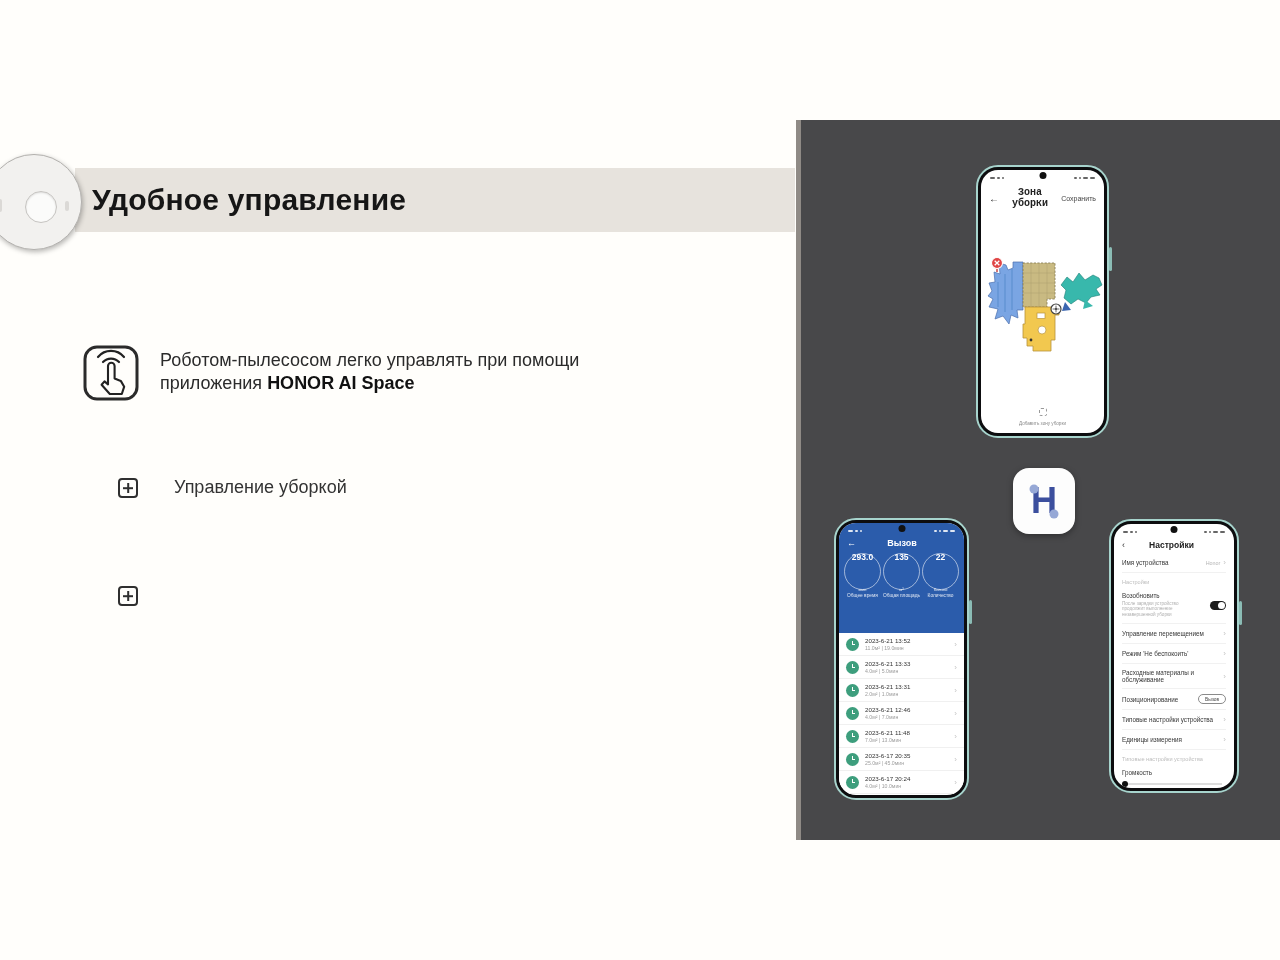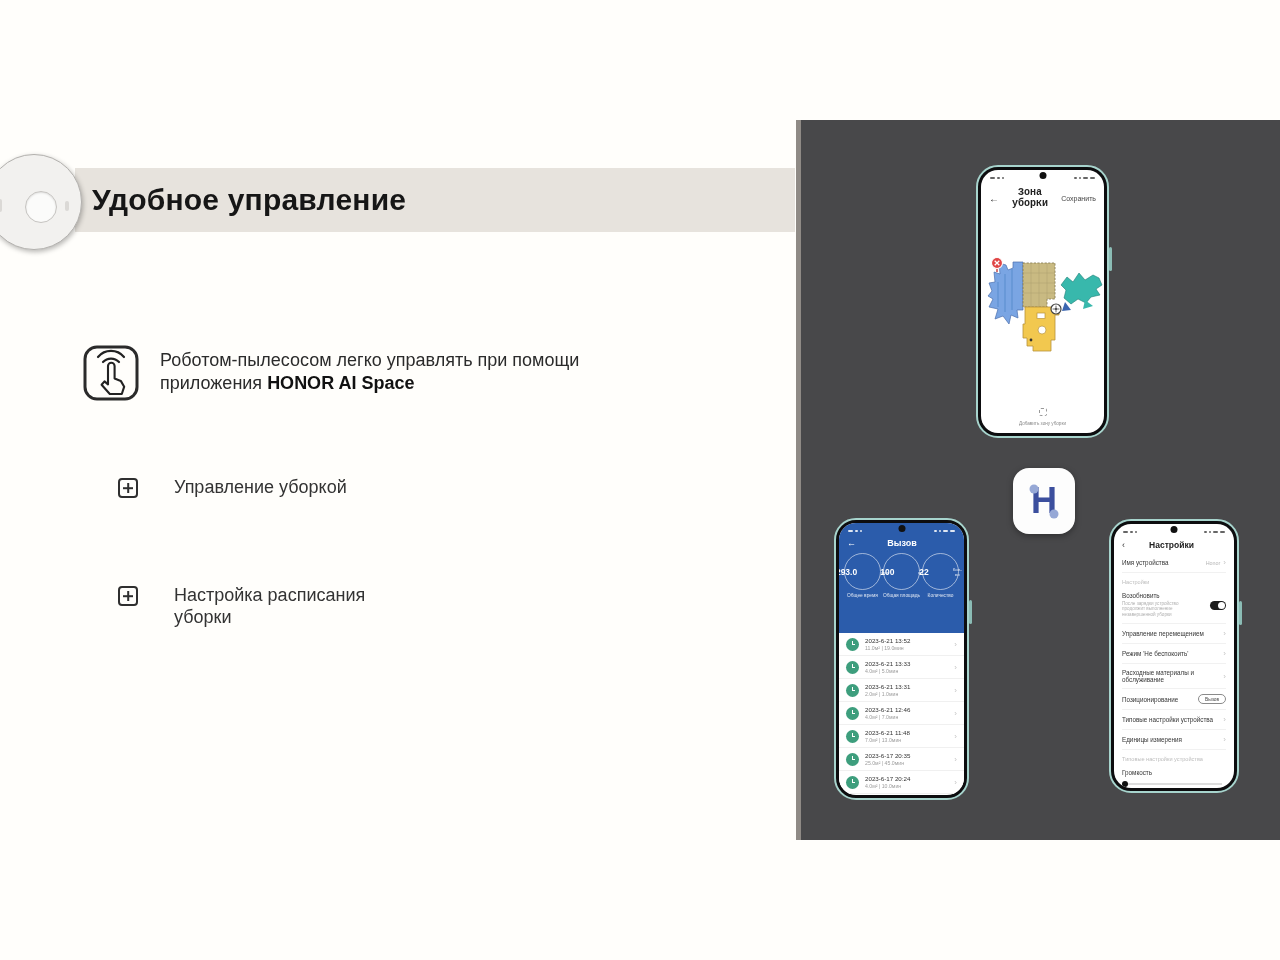--- a/index.html
+++ b/index.html
@@ -61,21 +61,21 @@
   .app-icon { position:absolute; left:212px; top:348px; width:62px; height:66px; border-radius:16px; background:#fdfdfd; box-shadow:0 2px 6px rgba(0,0,0,.35); display:flex; align-items:center; justify-content:center; }
 
   
   #maps-phone { left:33px; top:398px; width:135px; height:282px; }
   .maps-blue { background:#2b5cab; height:110px; color:#fff; }
   .maps-header { display:flex; align-items:center; padding:3px 8px 1px; }
   .maps-back { font-size:9px; color:#fff; }
   .maps-title { flex:1; text-align:center; font-size:9px; font-weight:bold; color:#fff; margin-right:8px; }
   .stats { display:flex; justify-content:space-around; padding:4px 4px 0; }
   .stat { text-align:center; width:40px; }
-  .stat-circle { width:37px; height:37px; margin:0 auto; border:1px solid rgba(255,255,255,.55); border-radius:50%; display:flex; flex-direction:row; align-items:center; justify-content:center;gap:24px; }
+  .stat-circle { width:37px; height:37px; margin:0 auto; border:1px solid rgba(255,255,255,.55); border-radius:50%; display:flex; flex-direction:column; align-items:center; justify-content:center;gap:24px; }
   .stat-value { font-size:8.5px; font-weight:bold; }
   .stat-unit { font-size:4.4px; opacity:.85; margin-top:1px; }
   .stat-label { font-size:4.8px; opacity:.85; margin-top:3px; white-space:nowrap; }
   .records { background:#fff; }
   .record { display:flex; align-items:center; padding:4px 7px; border-bottom:1px solid #f0f0f0; }
   .rec-icon { flex:0 0 13px; width:13px; height:13px; border-radius:50%; background:#3d9e7d; position:relative; }
   .rec-icon::before { content:""; position:absolute; left:6px; top:3px; width:1.2px; height:4px; background:#fff; }
   .rec-icon::after { content:""; position:absolute; left:6px; top:6.4px; width:3.2px; height:1.2px; background:#fff; }
   .rec-text { margin-left:6px; flex:1; }
   .rec-date { font-size:6.2px; color:#333; }
@@ -124,21 +124,20 @@
   <div class="intro-text"><span>Роботом-пылесосом легко управлять при помощи приложения </span><b>HONOR AI Space</b></div>
 </div>
 
 <div class="features">
     <div class="feature">
       <span class="plus-icon"></span>
       <span class="feature-label">Управление уборкой</span>
     </div>
     <div class="feature">
       <span class="plus-icon"></span>
-      <span class="feature-label">Настройка расписания уборки</span>
     </div>
   </div>
 
 <div class="panel-edge"></div>
 <div class="panel">
 
   <div class="phone" id="zone-phone">
     <div class="side-btn"></div>
     <div class="screen">
       <div class="camera"></div>
@@ -231,21 +230,21 @@
         <div class="stats">
             <div class="stat">
               <div class="stat-circle">
                 <div class="stat-value">293.0</div>
                 <div class="stat-unit">мин</div>
               </div>
               <div class="stat-label">Общее время</div>
             </div>
             <div class="stat">
               <div class="stat-circle">
-                <div class="stat-value">100</div>
+                <div class="stat-value">135</div>
                 <div class="stat-unit">м²</div>
               </div>
               <div class="stat-label">Общая площадь</div>
             </div>
             <div class="stat">
               <div class="stat-circle">
                 <div class="stat-value">22</div>
                 <div class="stat-unit">Кол-во</div>
               </div>
               <div class="stat-label">Количество</div>

